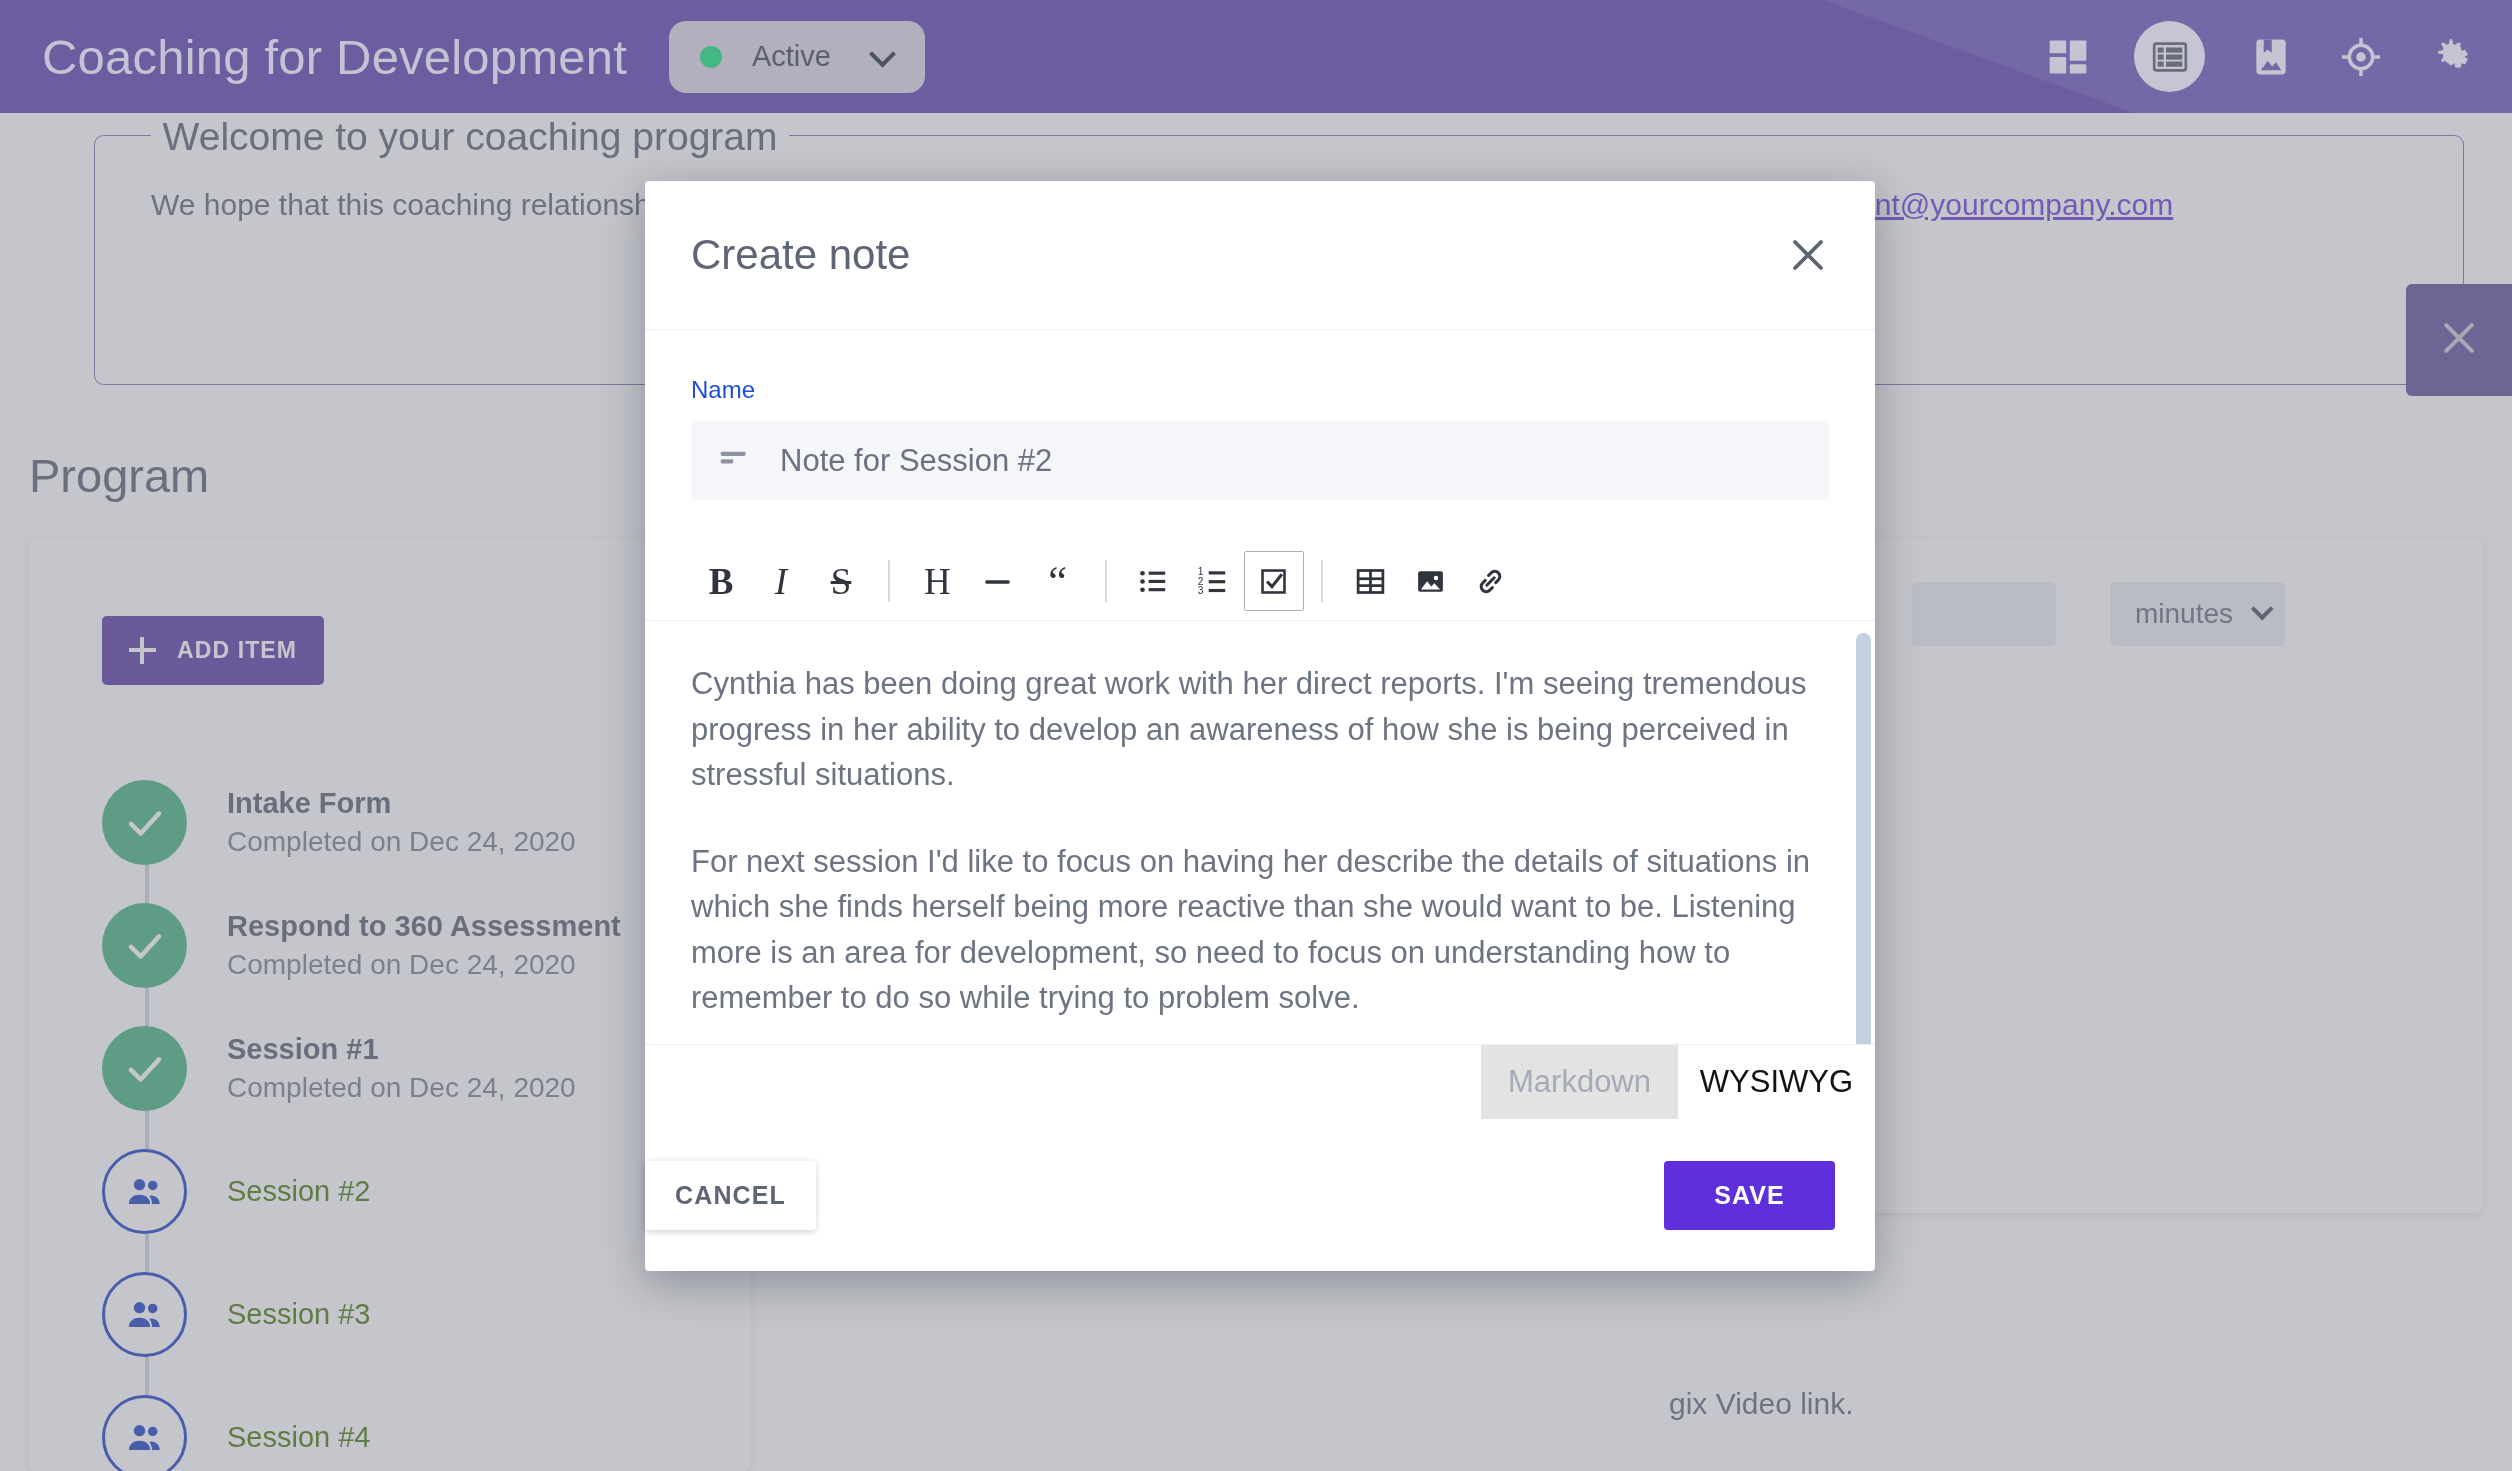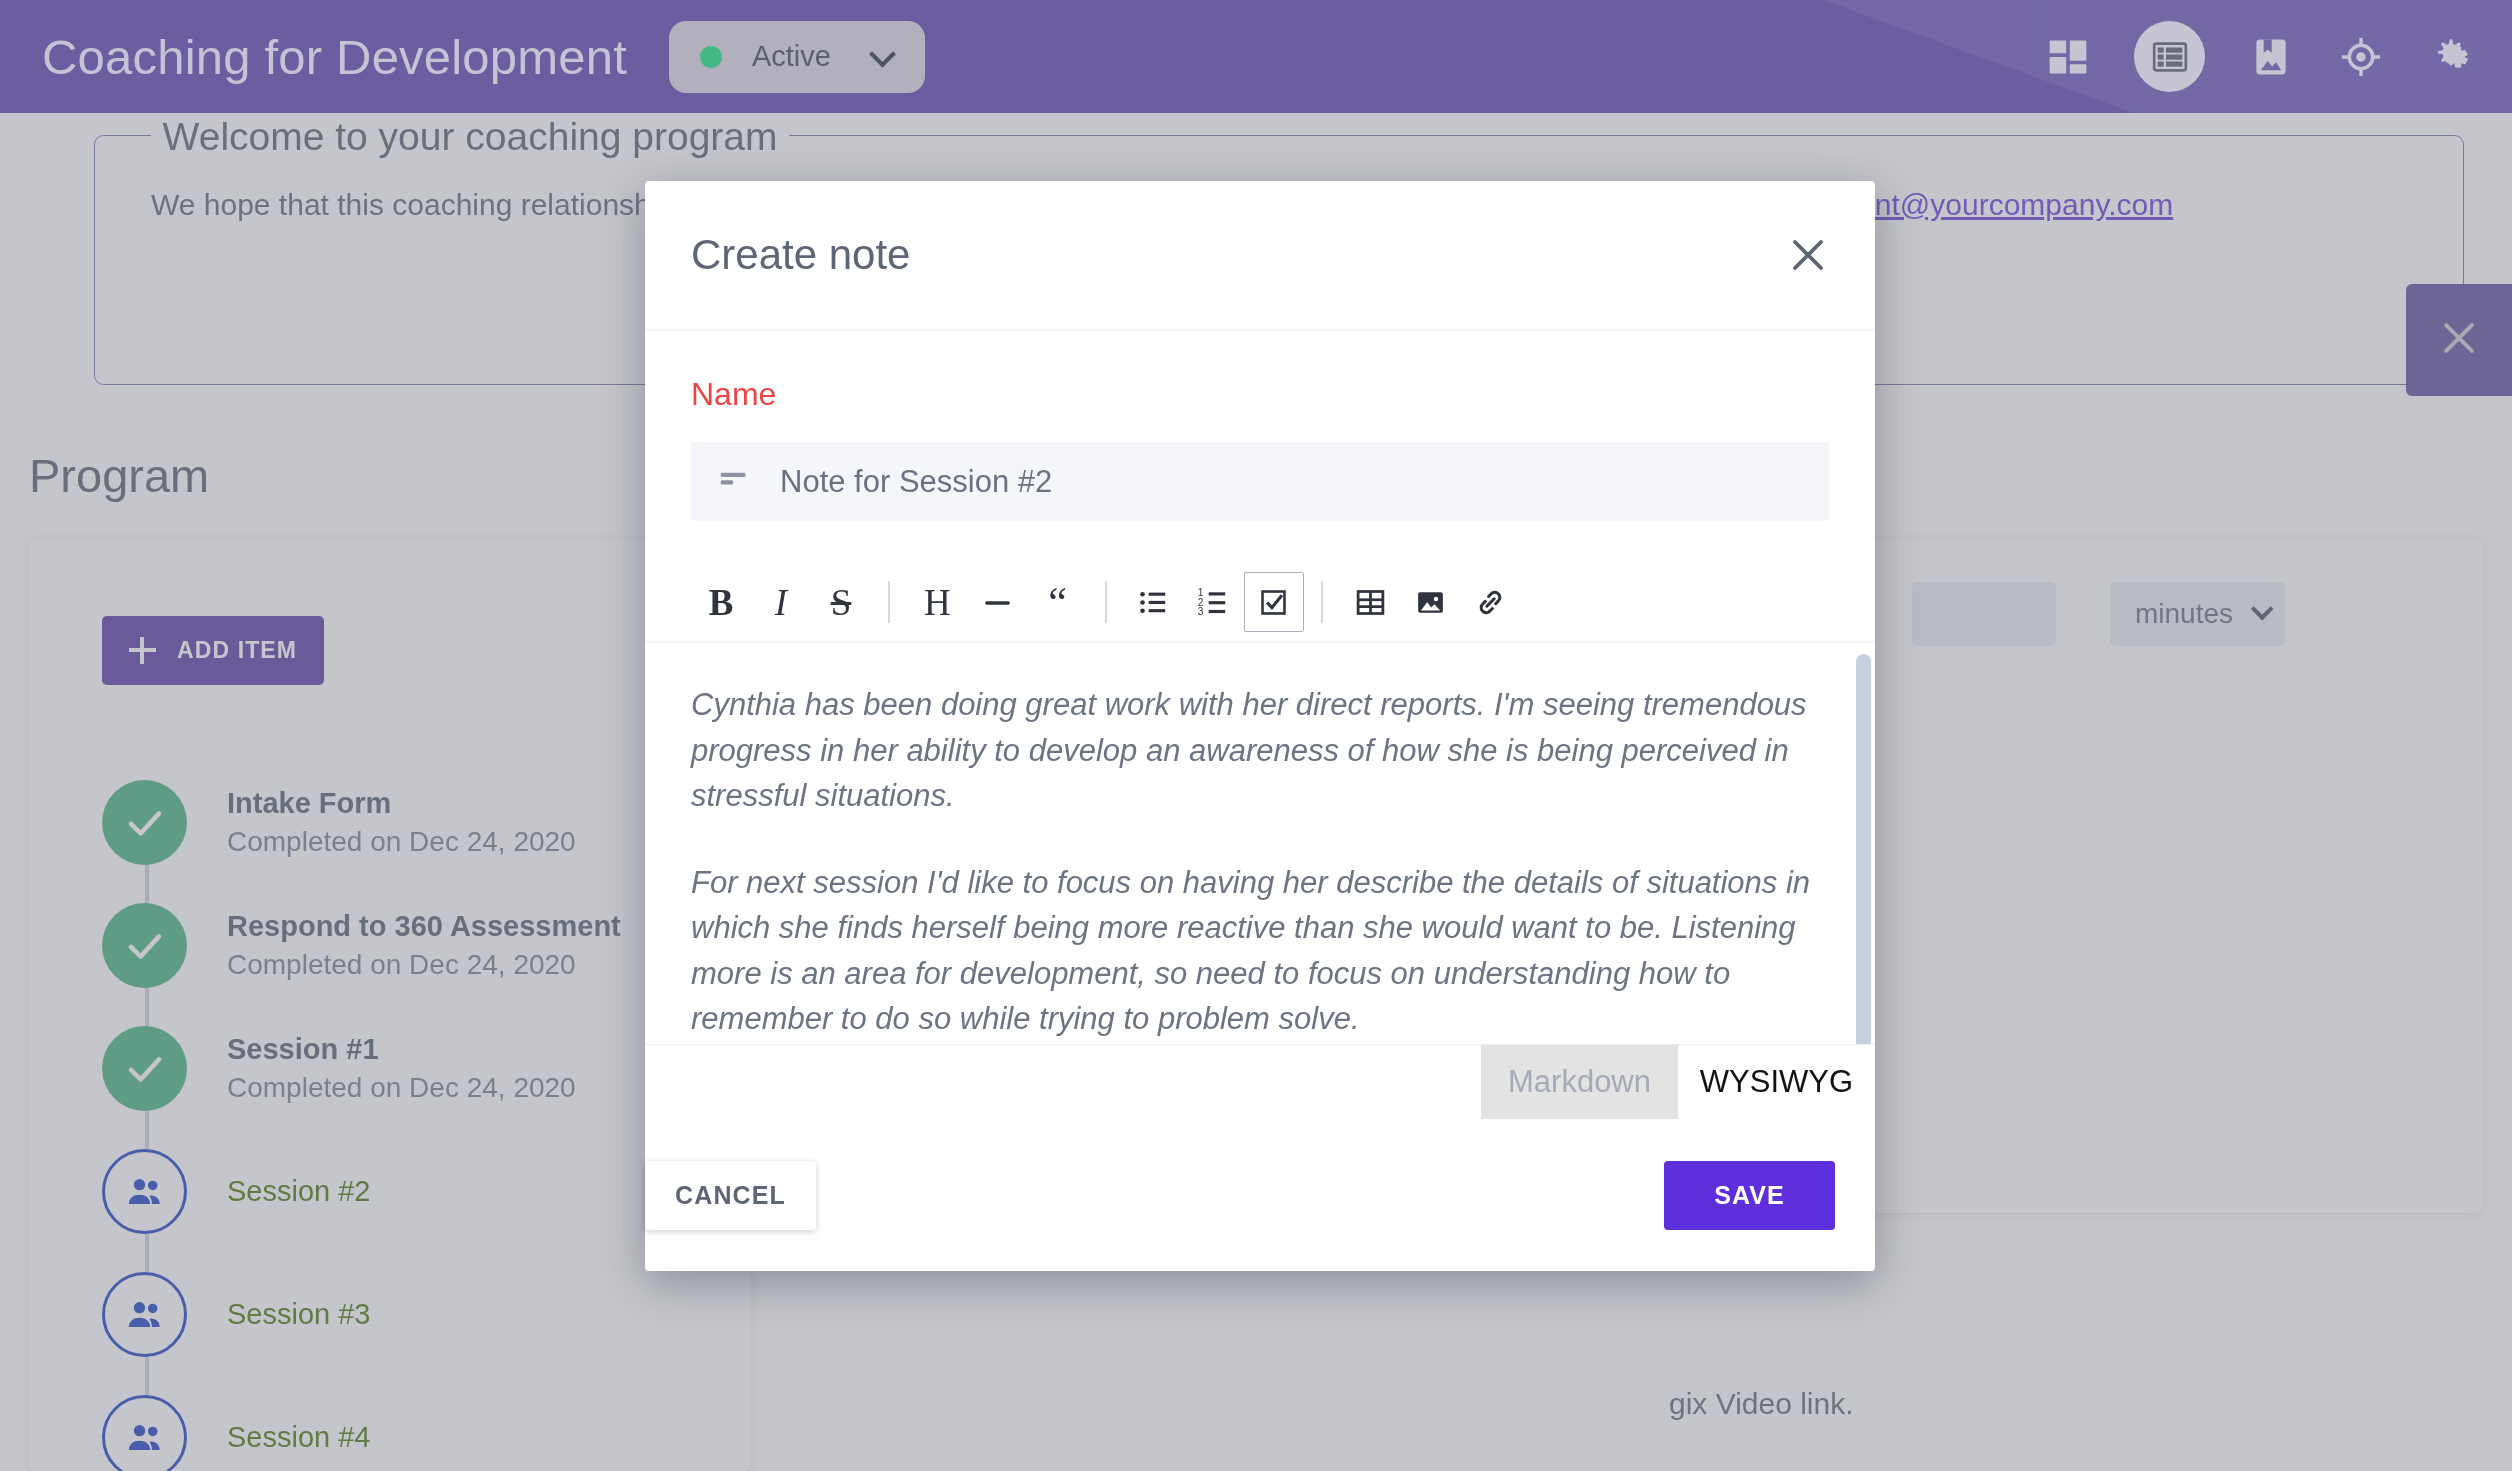--- a/index.html
+++ b/index.html
@@ -225,21 +225,21 @@
   }
   .modal-title { margin-left: 46px; font-size: 42px; color: #5e6574; font-weight: 400; }
   .modal-close {
     position: absolute; right: 40px; top: 50%; transform: translateY(-50%);
     width: 54px; height: 54px; display:flex; align-items:center; justify-content:center;
     color: #5d6472; background: none; border: none; cursor: pointer;
   }
 
   .modal-body { flex: 1; display: flex; flex-direction: column; min-height: 0; }
 
-  .field-label { margin: 46px 0 12px 46px; font-size: 32px; color: #ef4444; }
+  .field-label { margin: 46px 0 0 46px; font-size: 24px; color: #1d4ed8; }
   .name-input {
     margin: 17.3px 46px 0 46px;
     height: 79px;
     background: #f5f6f9;
     border: none; border-radius: 2.9px;
     display: flex; align-items: center;
   }
   .name-icon { margin-left: 27px; color: #8c93a0; }
   .name-val { margin-left: 29px; font-size: 31px; color: #6a7180; }
 
@@ -261,21 +261,20 @@
   }
   .tbtn.sel { border: 1.9px solid #a9b0bb; }
   .tsep { width: 1.9px; height: 42px; background: #d6dae1; margin: 0 17.3px; }
 
   
   .ed-body {
     flex: 1; min-height: 0;
     padding: 40px 46px 0 46px;
     position: relative;
     overflow: hidden;
-    font-style: italic;
   }
   .ed-p {
     font-size: 31px; line-height: 1.46; color: #6c7482;
     margin-bottom: 42px;
   }
   .ed-scroll {
     position: absolute; right: 3.9px; top: 11.6px;
     width: 15.4px; height: 472px;
     background: #c5d0e0; border-radius: 7.7px;
   }

